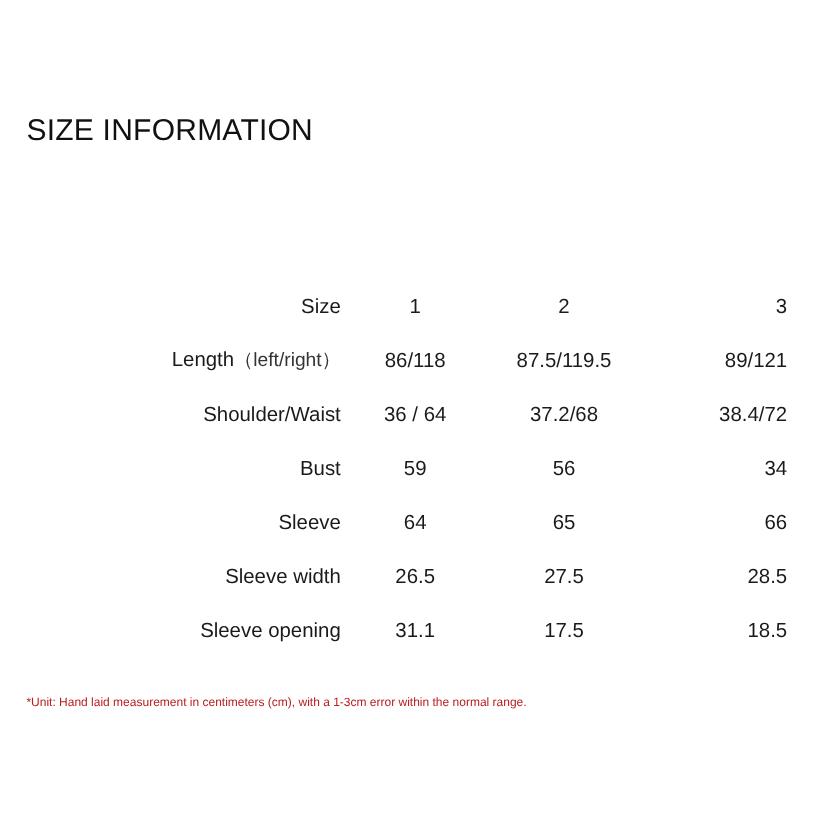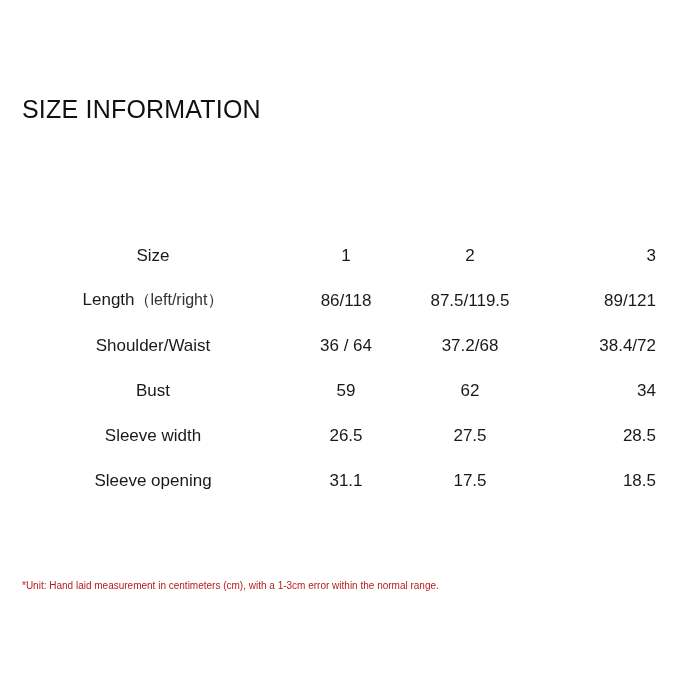--- a/index.html
+++ b/index.html
@@ -41,21 +41,21 @@
   }
   .size-table td {
     padding: 0;
     height: 45px;
     vertical-align: middle;
     font-size: 17px;
     font-weight: 400;
     color: #1a1a1a;
   }
   .label-cell {
-    text-align: center;
+    text-align: right;
     width: 262px;
     white-space: nowrap;
   }
   .label-cell .sub {
     font-size: 16px;
     color: #333333;
   }
   .val-cell {
     text-align: center;
     width: 124px;
@@ -97,22 +97,28 @@
       </tr>
       <tr>
         <td class="label-cell"><span>Shoulder/Waist</span></td>
         <td class="val-cell c1">36 / 64</td>
         <td class="val-cell c2">37.2/68</td>
         <td class="val-cell c3">38.4/72</td>
       </tr>
       <tr>
         <td class="label-cell"><span>Bust</span></td>
         <td class="val-cell c1">59</td>
-        <td class="val-cell c2">62</td>
+        <td class="val-cell c2">56</td>
         <td class="val-cell c3">34</td>
+      </tr>
+      <tr>
+        <td class="label-cell"><span>Sleeve</span></td>
+        <td class="val-cell c1">64</td>
+        <td class="val-cell c2">65</td>
+        <td class="val-cell c3">66</td>
       </tr>
       <tr>
         <td class="label-cell"><span>Sleeve width</span></td>
         <td class="val-cell c1">26.5</td>
         <td class="val-cell c2">27.5</td>
         <td class="val-cell c3">28.5</td>
       </tr>
       <tr>
         <td class="label-cell"><span>Sleeve opening</span></td>
         <td class="val-cell c1">31.1</td>

